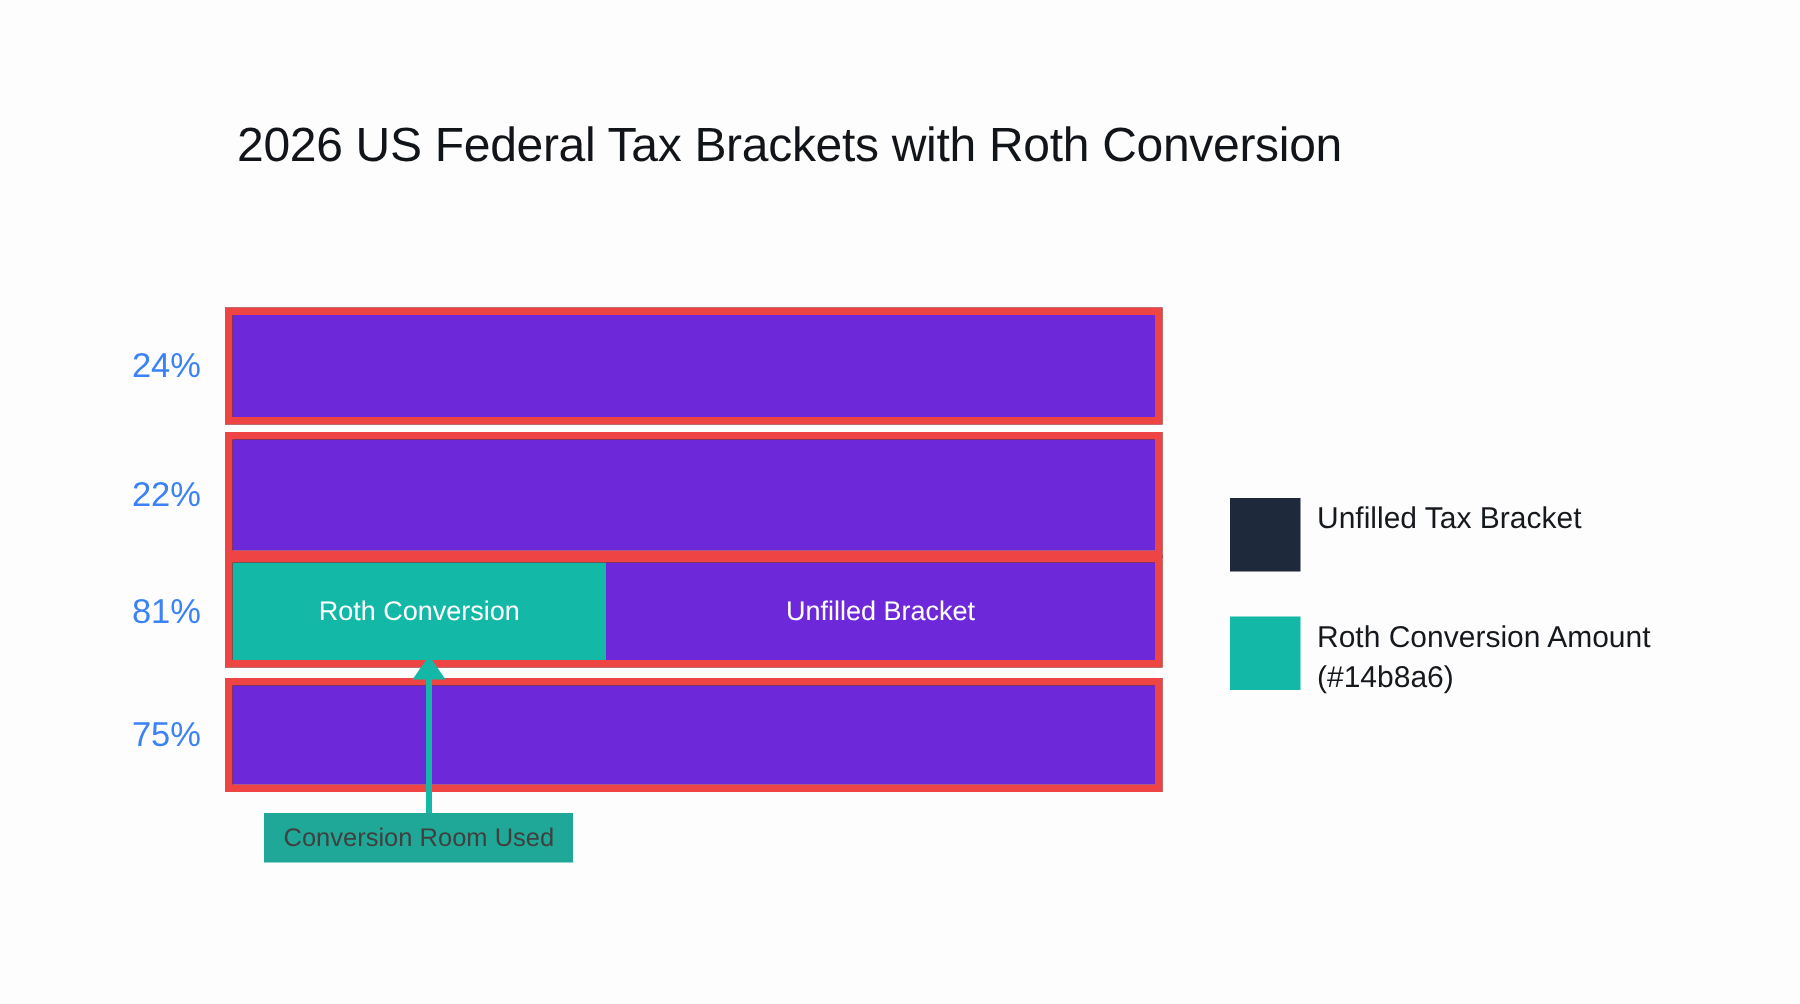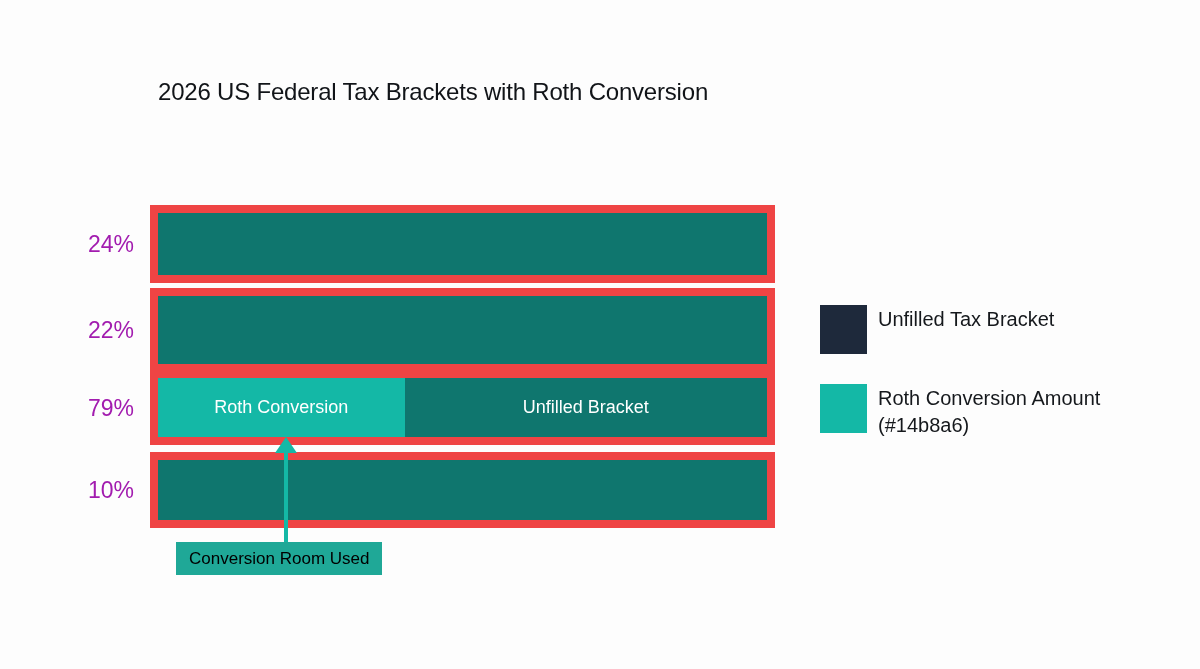--- a/index.html
+++ b/index.html
@@ -21,21 +21,21 @@
     width: 1200px;
     height: 669px;
     background: #fdfdfd;
   }
 
   
   .chart-title {
     position: absolute;
     left: 158px;
     top: 78px;
-    font-size: 24px;
+    font-size: 32px;
     font-weight: 400;
     color: #111418;
     letter-spacing: -0.2px;
     white-space: nowrap;
   }
 
   
   .plot-area {
     position: absolute;
     left: 0;
@@ -51,45 +51,45 @@
   }
 
   
   .axis-label {
     position: absolute;
     right: 100%;
     top: 50%;
     transform: translateY(-50%);
     margin-right: 16px;
     font-size: 23px;
-    color: #a21caf;
+    color: #3b82f6;
     white-space: nowrap;
   }
 
   
   .bar-frame {
     position: absolute;
     inset: 0;
     box-sizing: border-box;
-    border: 8px solid #ef4444;
+    border: 5px solid #ef4444;
     background: #1E293B;
     box-shadow: inset 0 0 0 3px #ffffff;
     display: flex;
     align-items: stretch;
     overflow: hidden;
   }
 
   .seg {
     position: relative;
     display: flex;
     align-items: center;
     justify-content: center;
     box-sizing: border-box;
   }
-  .seg-unfilled { background: #0f766e; }
+  .seg-unfilled { background: #6d28d9; }
   .seg-conversion { background: #14b8a6; }
 
   .seg-label {
     font-size: 18px;
     color: #ffffff;
     white-space: nowrap;
     position: relative;
     z-index: 2;
   }
 
@@ -118,35 +118,36 @@
     top: 542px;
     height: 33px;
     padding: 0 13px;
     background: #1fa897;
     display: flex;
     align-items: center;
     justify-content: center;
   }
   .annotation-text {
     font-size: 17px;
-    color: #000000;
+    color: #404040;
     white-space: nowrap;
   }
 
   
   .legend {
     position: absolute;
     left: 820px;
     top: 305px;
     width: 330px;
   }
   .legend-item {
     display: flex;
     align-items: flex-start;
     margin-bottom: 30px;
+    margin-top: 27px;
   }
   .legend-swatch {
     width: 47px;
     height: 49px;
     flex: 0 0 auto;
     margin-right: 11px;
   }
   .legend-text {
     font-size: 20px;
     line-height: 27px;
@@ -185,33 +186,33 @@
         <div class="seg seg-conversion" style="width:0%">
           <span class="seg-label"></span>
         </div>
         <div class="seg seg-unfilled" style="width:100%">
           <span class="seg-label"></span>
         </div>
       </div>
     </div>
 
     <div class="bar-row" style="top:370px; height:75px;">
-      <span class="axis-label">79%</span>
+      <span class="axis-label">81%</span>
       <div class="bar-frame">
         <div class="seg seg-conversion" style="width:40.5%">
           <span class="seg-label">Roth Conversion</span>
         </div>
         <div class="seg seg-unfilled" style="width:59.5%">
           <span class="seg-label">Unfilled Bracket</span>
         </div>
       </div>
     </div>
 
     <div class="bar-row" style="top:452px; height:76px;">
-      <span class="axis-label">10%</span>
+      <span class="axis-label">75%</span>
       <div class="bar-frame">
         <div class="seg seg-conversion" style="width:0%">
           <span class="seg-label"></span>
         </div>
         <div class="seg seg-unfilled" style="width:100%">
           <span class="seg-label"></span>
         </div>
       </div>
     </div>
 

